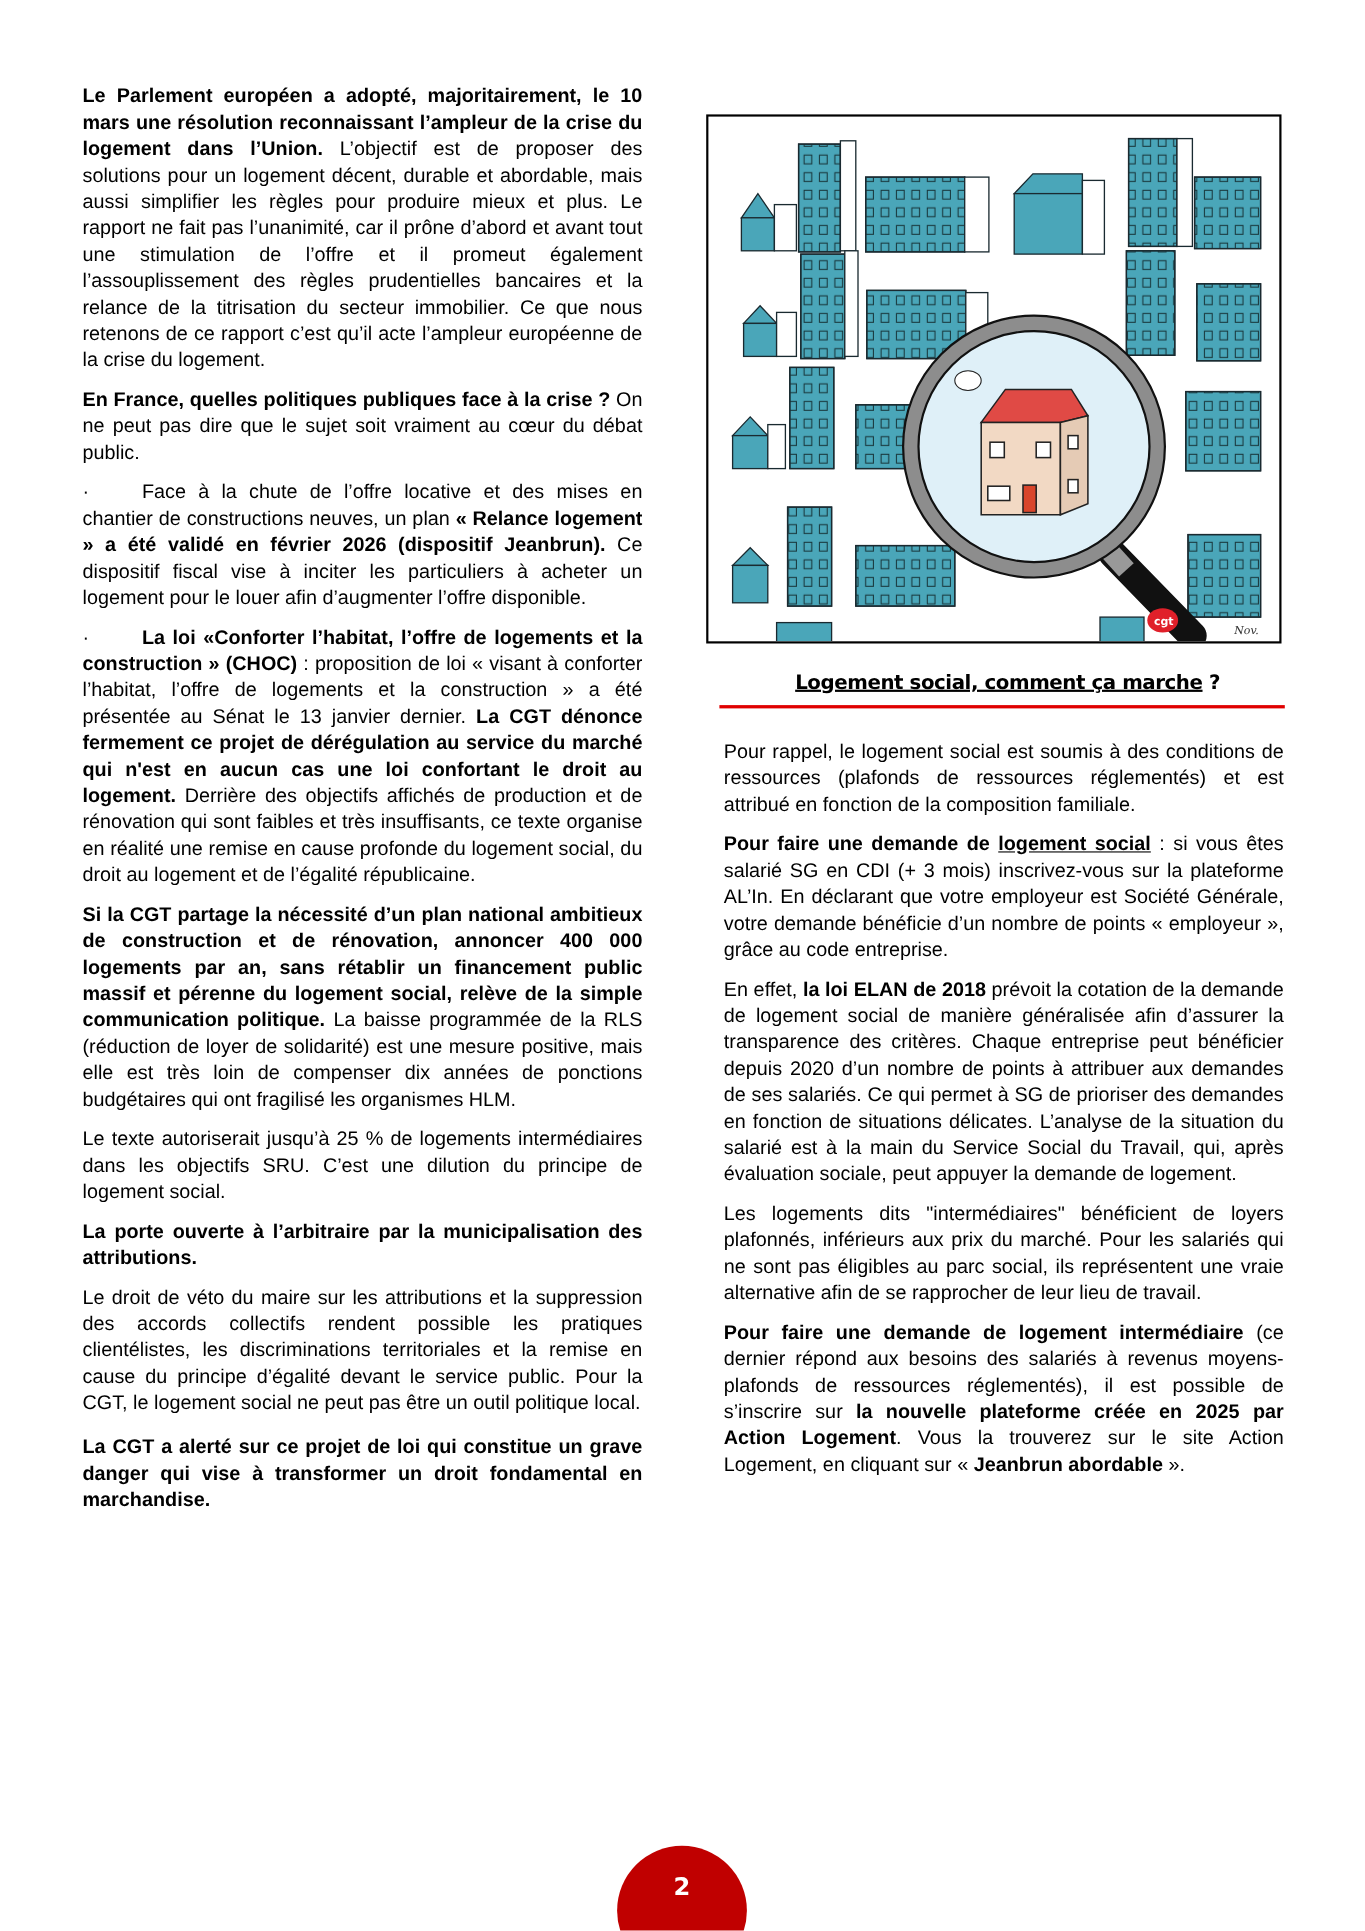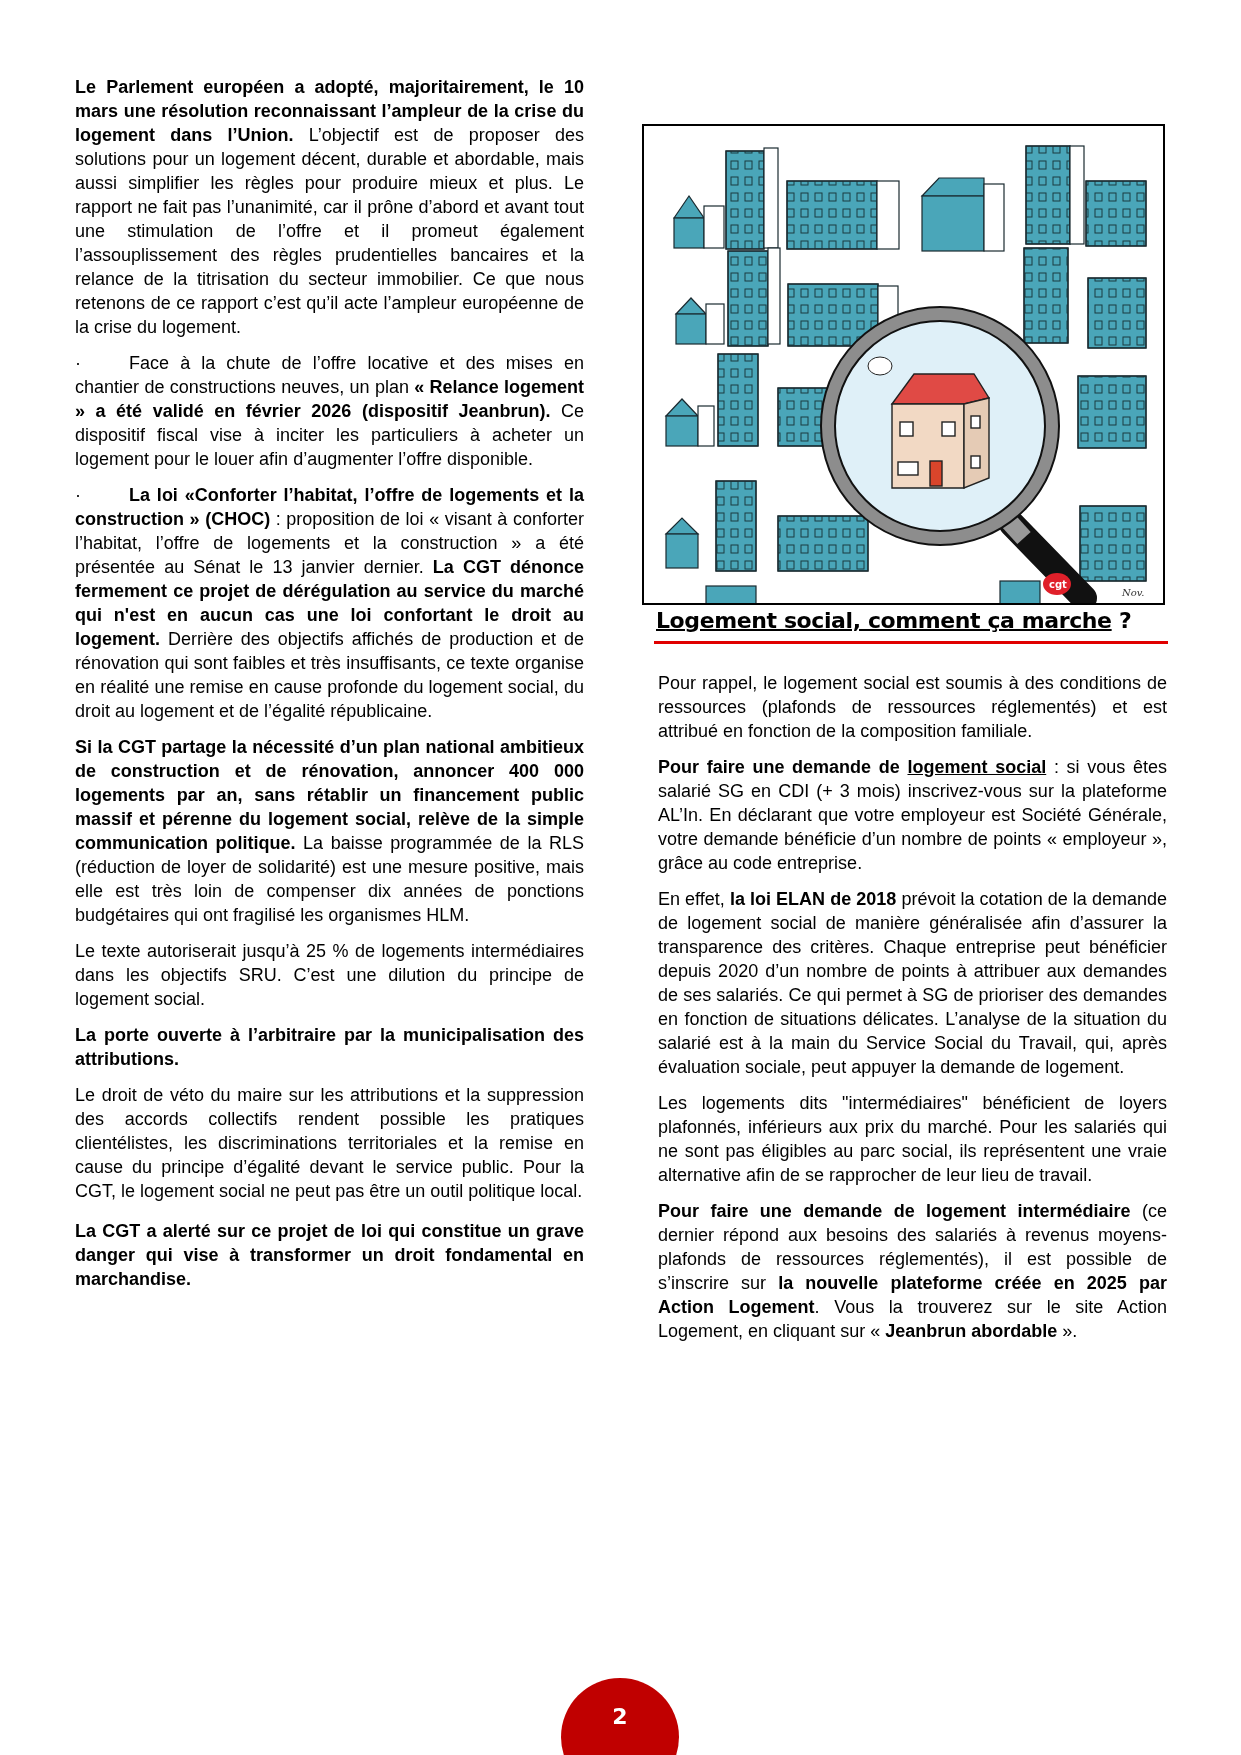--- a/index.html
+++ b/index.html
@@ -6,40 +6,41 @@
     body { width: 1241px; height: 1755px; position: relative; overflow: hidden;
            font-family: "Liberation Sans", sans-serif; color: #000; }
     .col { position: absolute; font-size: 18px; line-height: 24px; text-align: justify; }
     .col p { margin: 0 0 12px 0; }
     #left { left: 75px; top: 75px; width: 509px; }
     #right { left: 658px; top: 671px; width: 509px; }
     b { font-weight: bold; }
     .ul { text-decoration: underline; margin-top: 21px; }
     .bullet-dot { display: inline-block; width: 54px; }
     .figure { position: absolute; left: 642px; top: 104px; width: 519px; height: 477px;
-              border: 2px solid #000; background: #fff; overflow: hidden; margin-top: 20px; }
+              border: 2px solid #000; background: #fff; overflow: hidden; }
     .figure svg { width: 100%; height: 100%; display: block; }
     .section-title { position: absolute; left: 656px; top: 606px; width: 520px;
-                     font-family: "DejaVu Sans", sans-serif; font-weight: bold; font-size: 22px;
-                     line-height: 30px; letter-spacing: -0.4px; }
+                     font-family: "DejaVu Sans", sans-serif; font-weight: bold; font-size: 18px;
+                     line-height: 30px; letter-spacing: -0.4px; text-align: center; }
     .section-title .u { text-decoration: underline; text-decoration-thickness: 2px; }
     .red-rule { position: absolute; left: 654px; top: 641px; width: 514px; height: 3px; background: #e00000; }
     .subhead { font-weight: bold; text-decoration: underline; text-align: justify; }
     .page-num { position: absolute; left: 561px; top: 1678px; width: 118px; height: 118px;
                 border-radius: 50%; background: #c00000; color: #fff;
                 font-family: "DejaVu Sans", sans-serif; font-weight: bold; font-size: 22px;
                 text-align: center; line-height: 58px; }
     .page-num span { display: block; padding-top: 10px; }
   </style>
 </head>
 <body>
 
 <div id="left" class="col">
   <p><b>Le Parlement européen a adopté, majoritairement, le 10 mars une résolution reconnaissant l’ampleur de la crise du logement dans l’Union.</b><span> L’objectif est de proposer des solutions pour un logement décent, durable et abordable, mais aussi simplifier les règles pour produire mieux et plus. Le rapport ne fait pas l’unanimité, car il prône d’abord et avant tout une stimulation de l’offre et il promeut également l’assouplissement des règles prudentielles bancaires et la relance de la titrisation du secteur immobilier. Ce que nous retenons de ce rapport c’est qu’il acte l’ampleur européenne de la crise du logement.</span></p>
 
+  <p><b>En France, quelles politiques publiques face à la crise ?</b><span> On ne peut pas dire que le sujet soit vraiment au cœur du débat public.</span></p>
 
   <p><span class="bullet-dot">·</span><span>Face à la chute de l’offre locative et des mises en chantier de constructions neuves, un plan </span><b>« Relance logement » a été validé en février 2026 (dispositif Jeanbrun).</b><span> Ce dispositif fiscal vise à inciter les particuliers à acheter un logement pour le louer afin d’augmenter l’offre disponible.</span></p>
 
   <p><span class="bullet-dot">·</span><b>La loi «Conforter l’habitat, l’offre de logements et la construction » (CHOC)</b><span> : proposition de loi « visant à conforter l’habitat, l’offre de logements et la construction » a été présentée au Sénat le 13 janvier dernier. </span><b>La CGT dénonce fermement ce projet de dérégulation au service du marché qui n'est en aucun cas une loi confortant le droit au logement.</b><span> Derrière des objectifs affichés de production et de rénovation qui sont faibles et très insuffisants, ce texte organise en réalité une remise en cause profonde du logement social, du droit au logement et de l’égalité républicaine.</span></p>
 
   <p><b>Si la CGT partage la nécessité d’un plan national ambitieux de construction et de rénovation, annoncer 400 000 logements par an, sans rétablir un financement public massif et pérenne du logement social, relève de la simple communication politique.</b><span> La baisse programmée de la RLS (réduction de loyer de solidarité) est une mesure positive, mais elle est très loin de compenser dix années de ponctions budgétaires qui ont fragilisé les organismes HLM.</span></p>
 
   <p>Le texte autoriserait jusqu’à 25 % de logements intermédiaires dans les objectifs SRU. C’est une dilution du principe de logement social.</p>
 
   <p><b>La porte ouverte à l’arbitraire par la municipalisation des attributions.</b></p>

